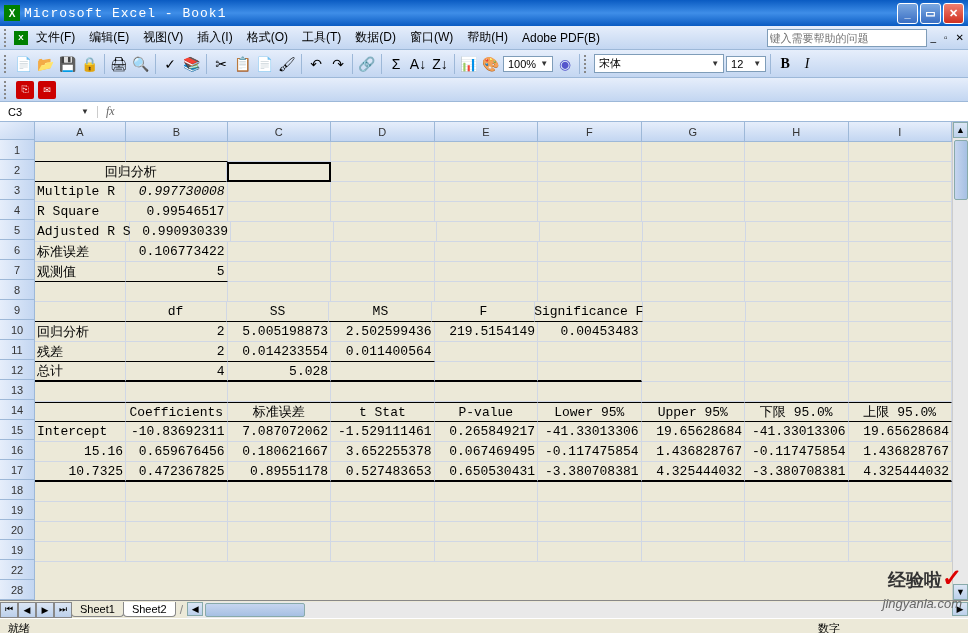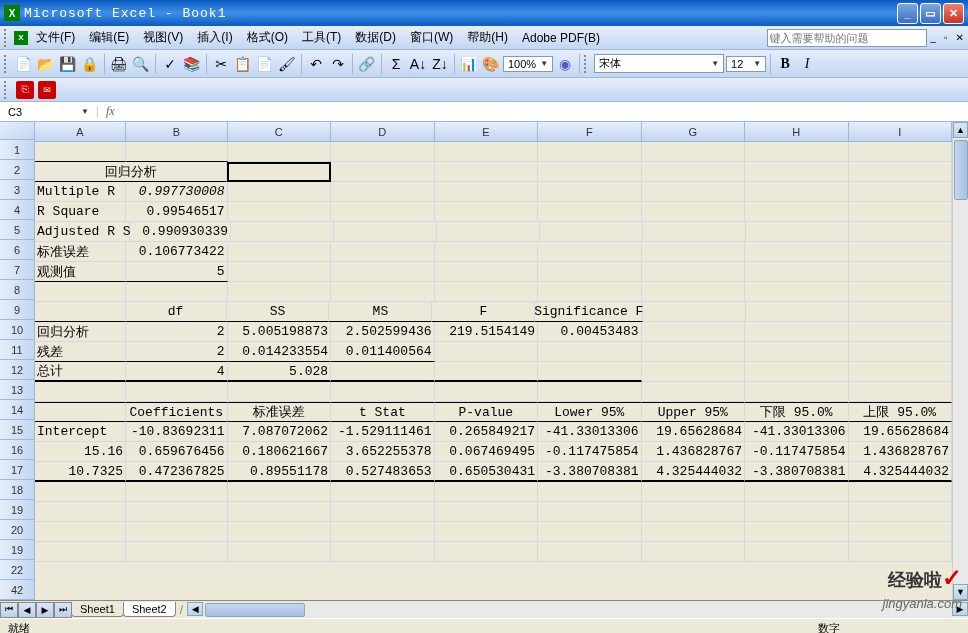--- a/index.html
+++ b/index.html
@@ -187,21 +187,21 @@
         <div class="row-head">13</div>
         <div class="row-head">14</div>
         <div class="row-head">15</div>
         <div class="row-head">16</div>
         <div class="row-head">17</div>
         <div class="row-head">18</div>
         <div class="row-head">19</div>
         <div class="row-head">20</div>
         <div class="row-head">19</div>
         <div class="row-head">22</div>
-        <div class="row-head">42</div>
+        <div class="row-head">28</div>
       </div>
   </div>
   <div class="grid-scroll">
     <div class="col-headers" id="col-heads">
         <div class="col-head" style="width: 95px;">A</div>
         <div class="col-head" style="width: 106px;">B</div>
         <div class="col-head" style="width: 108px;">C</div>
         <div class="col-head" style="width: 108px;">D</div>
         <div class="col-head" style="width: 108px;">E</div>
         <div class="col-head" style="width: 108px;">F</div>

